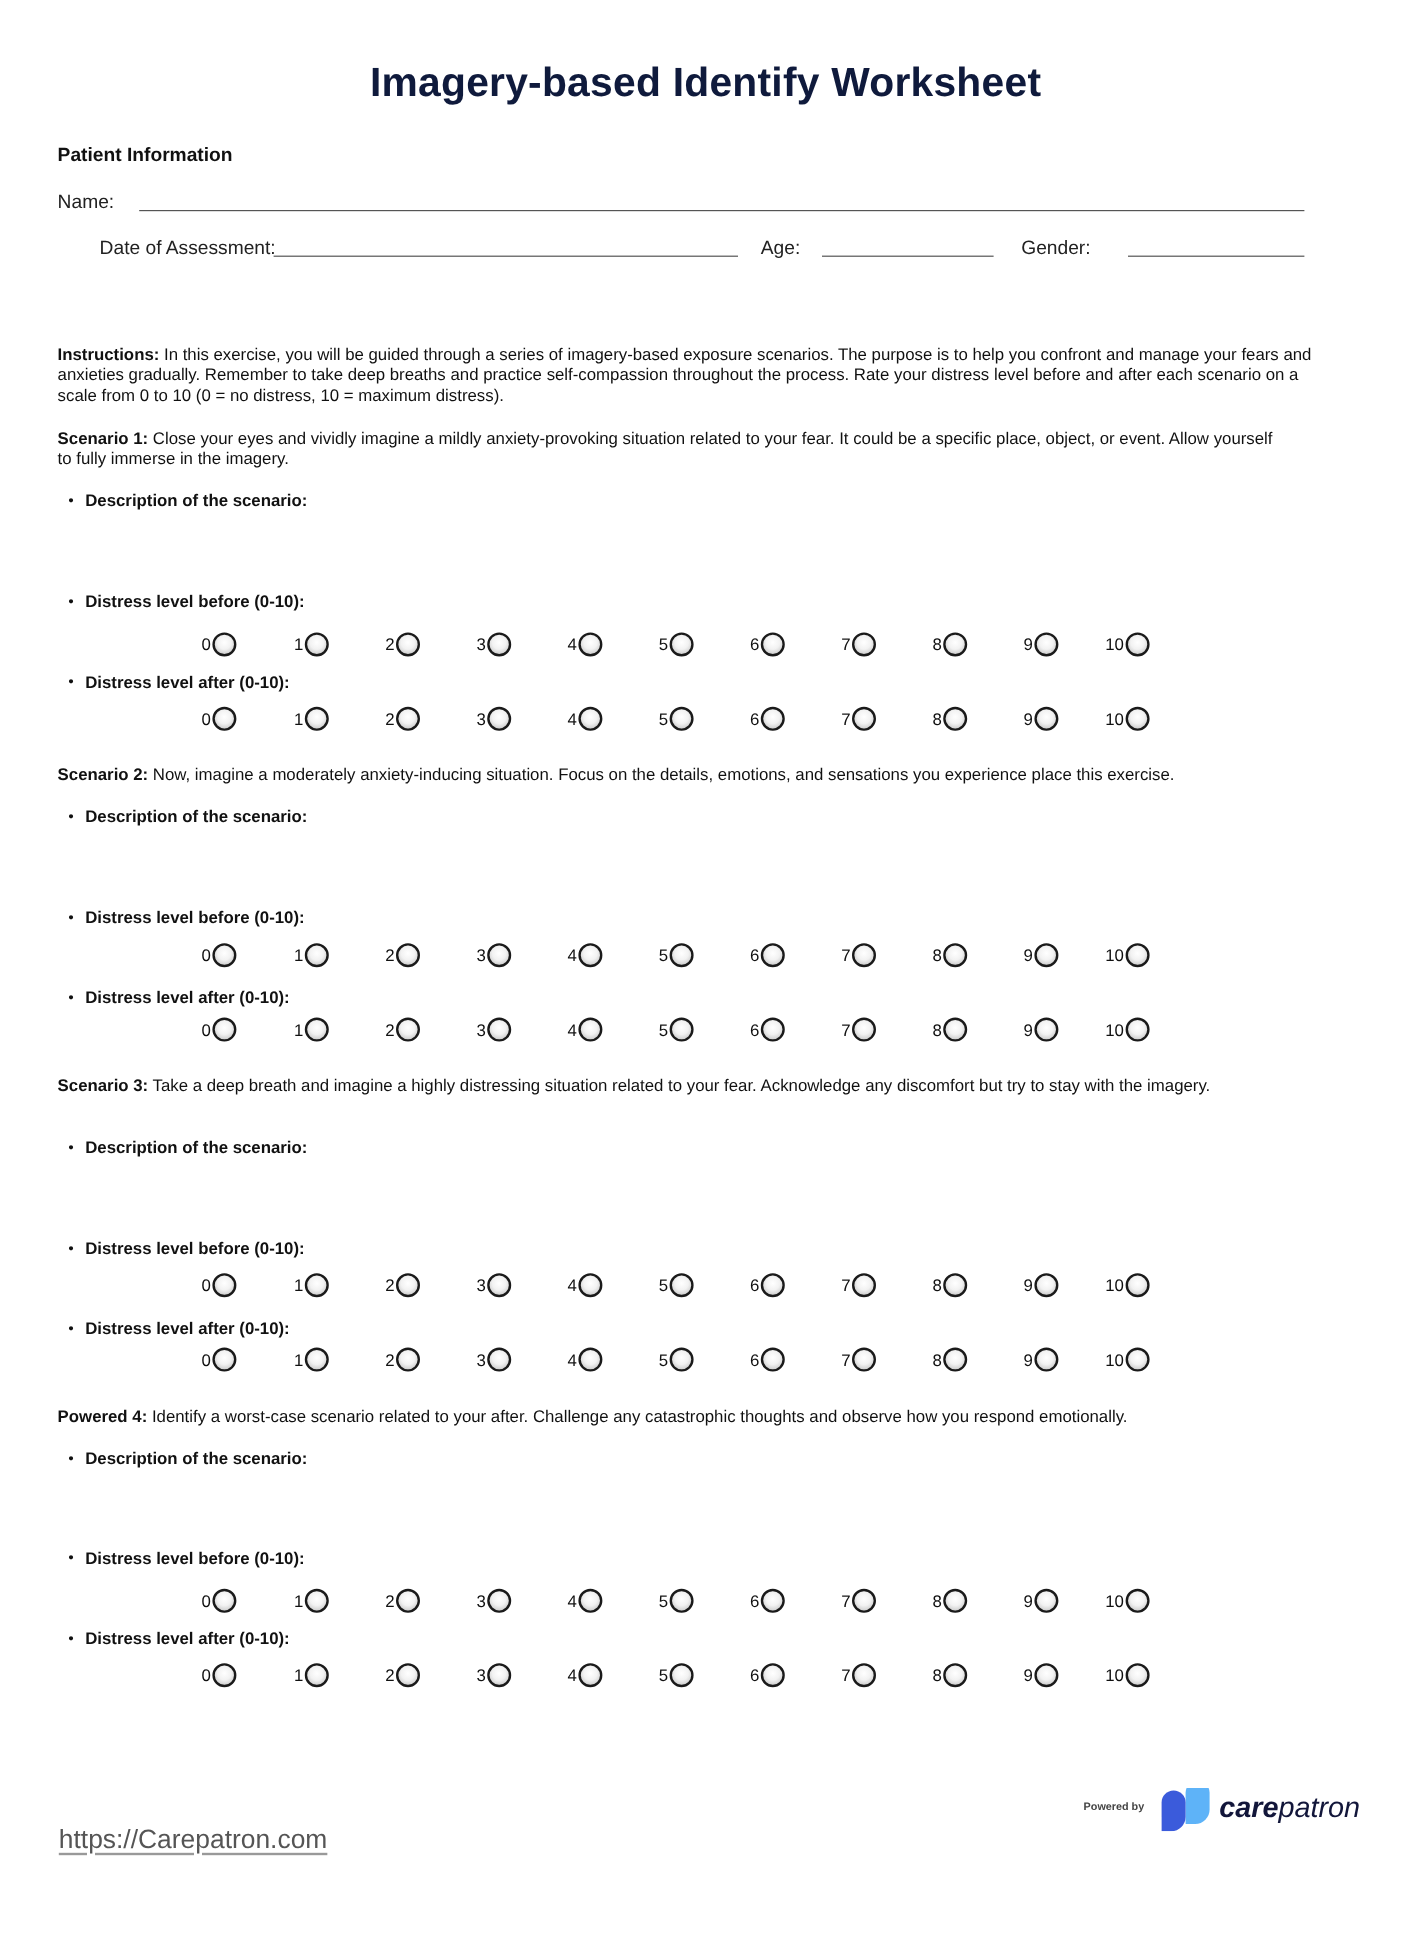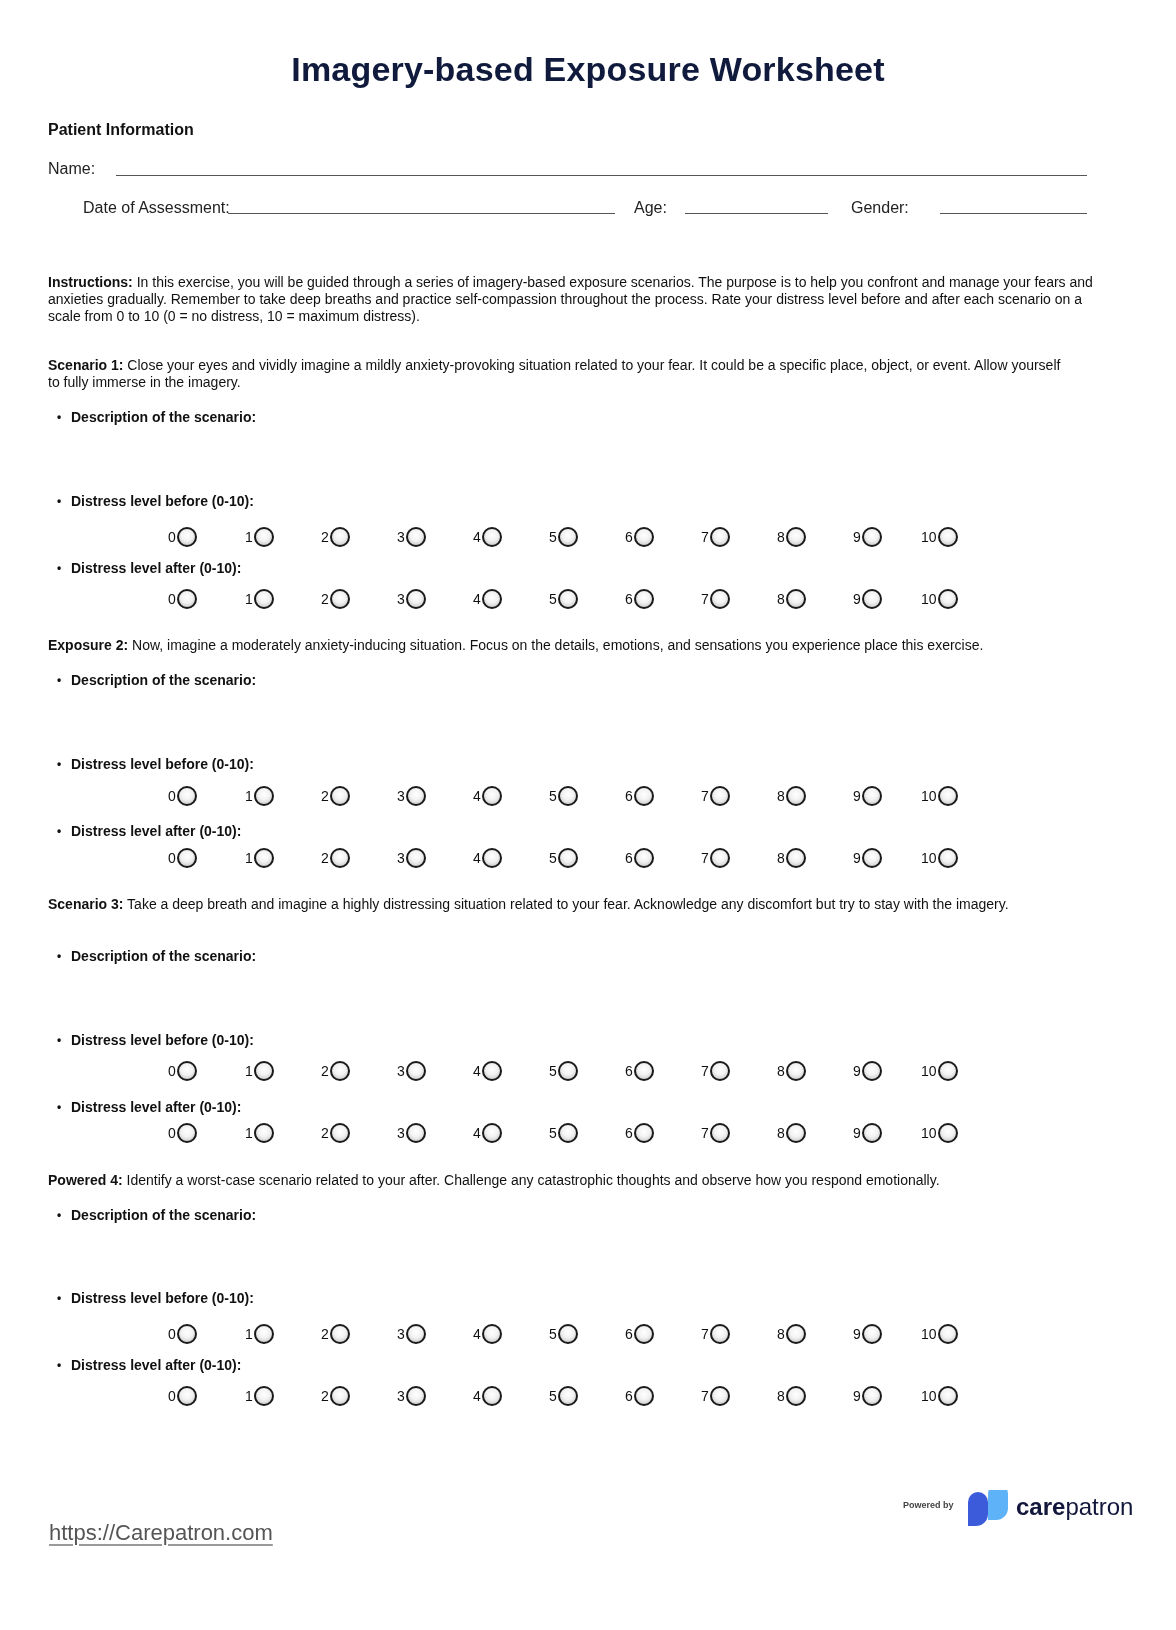--- a/index.html
+++ b/index.html
@@ -29,43 +29,43 @@
     border: 2px solid #1a1a1a; box-sizing: border-box;
     background: radial-gradient(circle at 50% 40%, #ffffff 0%, #f2f2f2 45%, #b8b8b8 100%);
     cursor: pointer;
   }
   .footer-link {
     position: absolute; left: 49px; top: 1520px; font-size: 22px; color: #555;
     text-decoration: underline; text-decoration-color: #999; text-underline-offset: 4px;
   }
   .powered { position: absolute; left: 903px; top: 1500px; font-size: 9px; color: #444; font-weight: bold; }
   .logo-wrap { position: absolute; left: 966px; top: 1490px; width: 34px; height: 36px; }
-  .logo-text { position: absolute; left: 1016px; top: 1493px; font-size: 24px; color: #12163a; }
+  .logo-text { position: absolute; left: 1016px; top: 1493px; font-size: 24px; color: #12163a; font-style: italic; }
   .logo-text b { font-weight: bold; }
 </style>
 </head>
 <body>
 
-<div class="title">Imagery-based Exposure Worksheet</div>
+<div class="title">Imagery-based Identify Worksheet</div>
 
 <div class="abs section-head" style="left:48px; top:121px;">Patient Information</div>
 
 <div class="abs label" style="left:48px; top:160px;">Name:</div>
 <div class="line" style="left:116px; top:175px; width:971px;"></div>
 
 <div class="abs label" style="left:48px; top:199px;margin-left:35px;">Date of Assessment:</div>
 <div class="line" style="left:228px; top:213px; width:387px;"></div>
 
 <div class="abs label" style="left:634px; top:199px;">Age:</div>
 <div class="line" style="left:685px; top:213px; width:143px;"></div>
 
 <div class="abs label" style="left:851px; top:199px;">Gender:</div>
 <div class="line" style="left:940px; top:213px; width:147px;"></div>
 
-<div class="abs para" style="left:48px; top:274px; width:1050px;">
+<div class="abs para" style="left:48px; top:287px; width:1050px;">
   <b>Instructions:</b><span> In this exercise, you will be guided through a series of imagery-based exposure scenarios. The purpose is to help you confront and manage your fears and anxieties gradually. Remember to take deep breaths and practice self-compassion throughout the process. Rate your distress level before and after each scenario on a scale from 0 to 10 (0 = no distress, 10 = maximum distress).</span>
 </div>
 
 <div id="scenarios">
     <div class="abs para" style="left:48px; top:357px; width:1020px;"><b>Scenario 1:</b><span> Close your eyes and vividly imagine a mildly anxiety-provoking situation related to your fear. It could be a specific place, object, or event. Allow yourself to fully immerse in the imagery.</span></div>
     <div class="bullet" style="top:409px;"><span class="dot">•</span><span>Description of the scenario:</span></div>
     <div class="bullet" style="top:493px;"><span class="dot">•</span><span>Distress level before (0-10):</span></div>
     <div class="bullet" style="top:560px;"><span class="dot">•</span><span>Distress level after (0-10):</span></div>
     <div class="abs" style="left:70px; top:431px; width:1000px; height:50px;"></div>
     <div class="radio-row" style="top:524px;">
@@ -153,21 +153,21 @@
       </label>
       <label class="radio-opt" style="left:853px;">
         <span class="radio-num">9</span>
         <span class="radio-circle"></span>
       </label>
       <label class="radio-opt" style="left:921px;">
         <span class="radio-num">10</span>
         <span class="radio-circle"></span>
       </label>
     </div>
-    <div class="abs para" style="left:48px; top:637px; width:1020px;"><b>Exposure 2:</b><span> Now, imagine a moderately anxiety-inducing situation. Focus on the details, emotions, and sensations you experience place this exercise.</span></div>
+    <div class="abs para" style="left:48px; top:637px; width:1020px;"><b>Scenario 2:</b><span> Now, imagine a moderately anxiety-inducing situation. Focus on the details, emotions, and sensations you experience place this exercise.</span></div>
     <div class="bullet" style="top:672px;"><span class="dot">•</span><span>Description of the scenario:</span></div>
     <div class="bullet" style="top:756px;"><span class="dot">•</span><span>Distress level before (0-10):</span></div>
     <div class="bullet" style="top:823px;"><span class="dot">•</span><span>Distress level after (0-10):</span></div>
     <div class="abs" style="left:70px; top:694px; width:1000px; height:50px;"></div>
     <div class="radio-row" style="top:783px;">
       <label class="radio-opt" style="left:168px;">
         <span class="radio-num">0</span>
         <span class="radio-circle"></span>
       </label>
       <label class="radio-opt" style="left:245px;">

